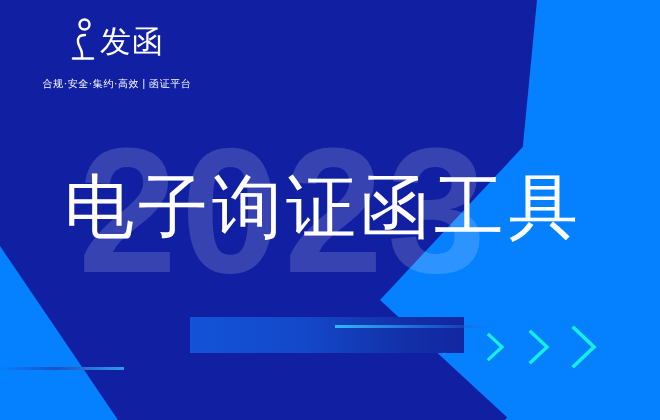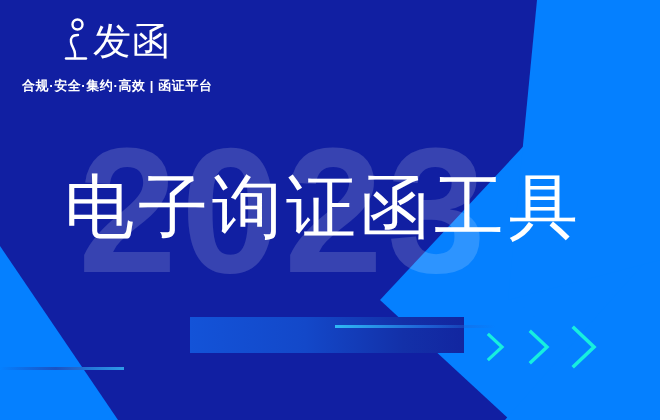--- a/index.html
+++ b/index.html
@@ -63,31 +63,31 @@
     align-items: center;
     justify-content: center;
     gap: 4px;
     height: 54px;
   }
   #logo-mark {
     display: block;
   }
   #logo-wordmark {
     color: #ffffff;
-    font-size: 38px;
+    font-size: 31px;
     font-weight: 300;
     line-height: 1;
     letter-spacing: 1px;
     white-space: nowrap;
   }
   #logo-tagline {
     margin-top: 9px;
     color: #ffffff;
-    font-size: 13px;
-    font-weight: bold;
+    font-size: 10px;
+    font-weight: normal;
     letter-spacing: 0.6px;
     white-space: nowrap;
   }
 
   
   #headline {
     position: absolute;
     left: 64px;
     top: 172px;
     color: #ffffff;

